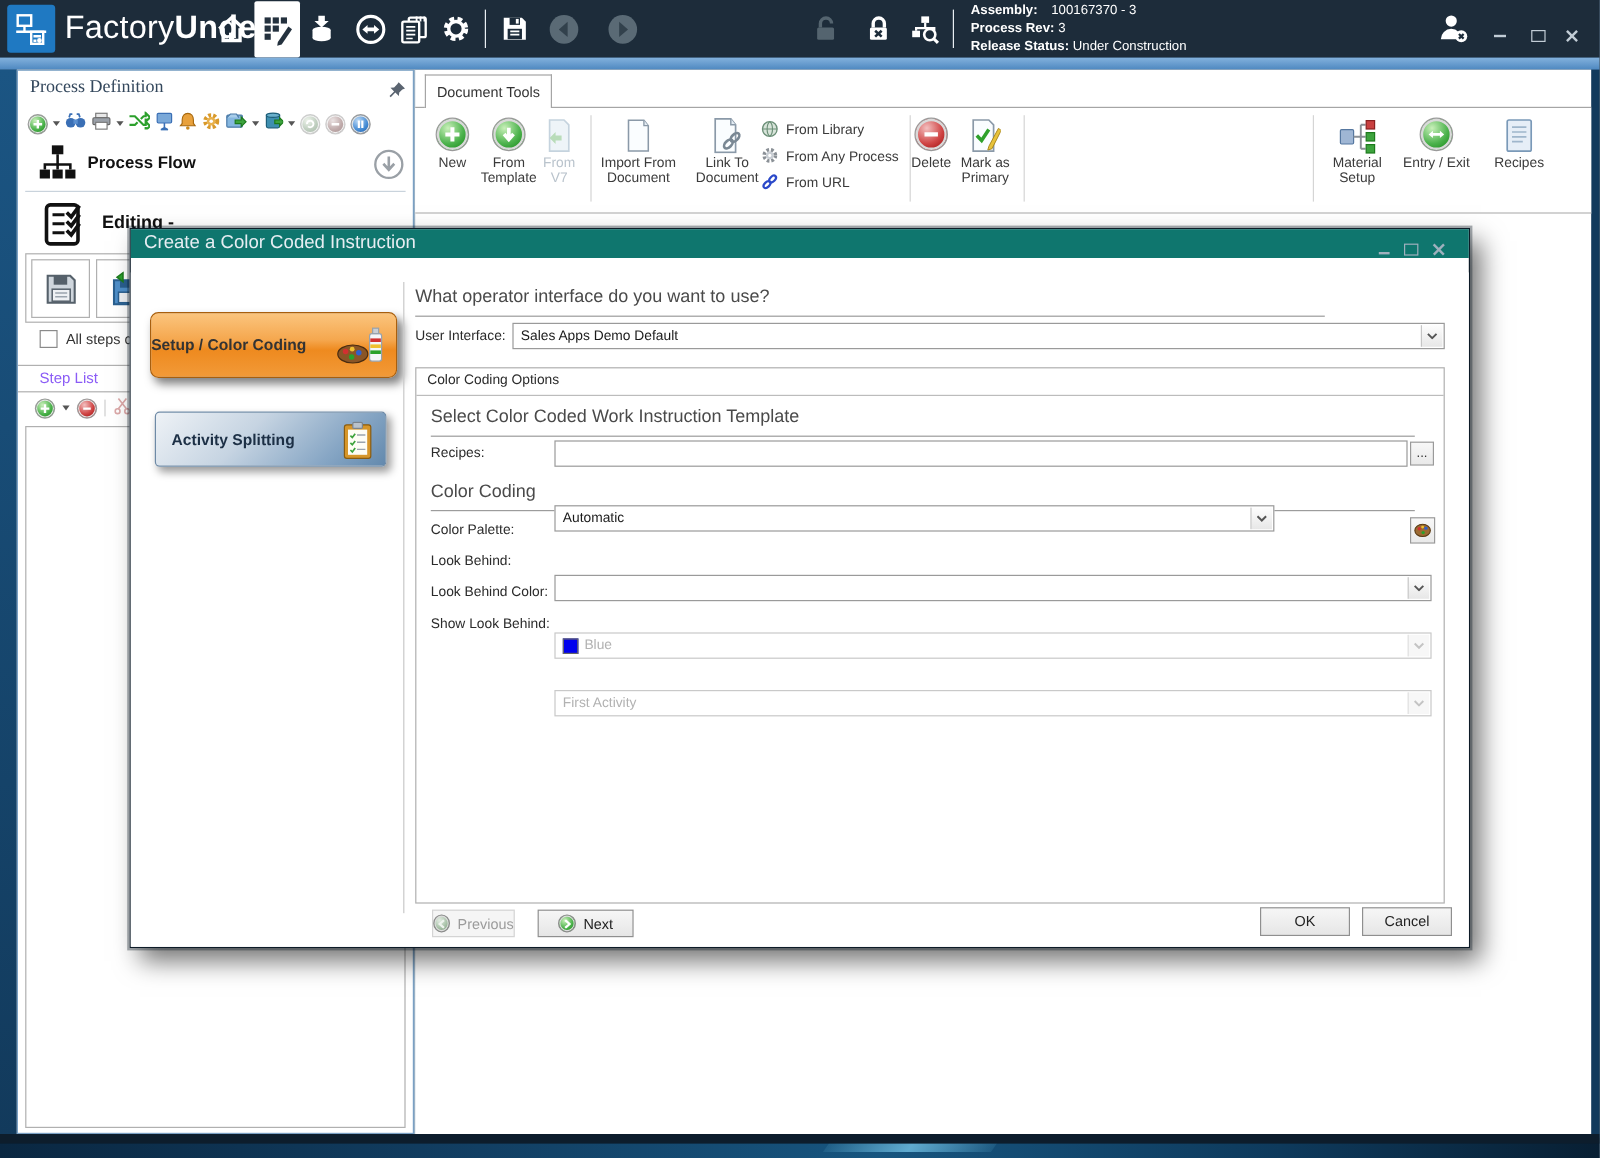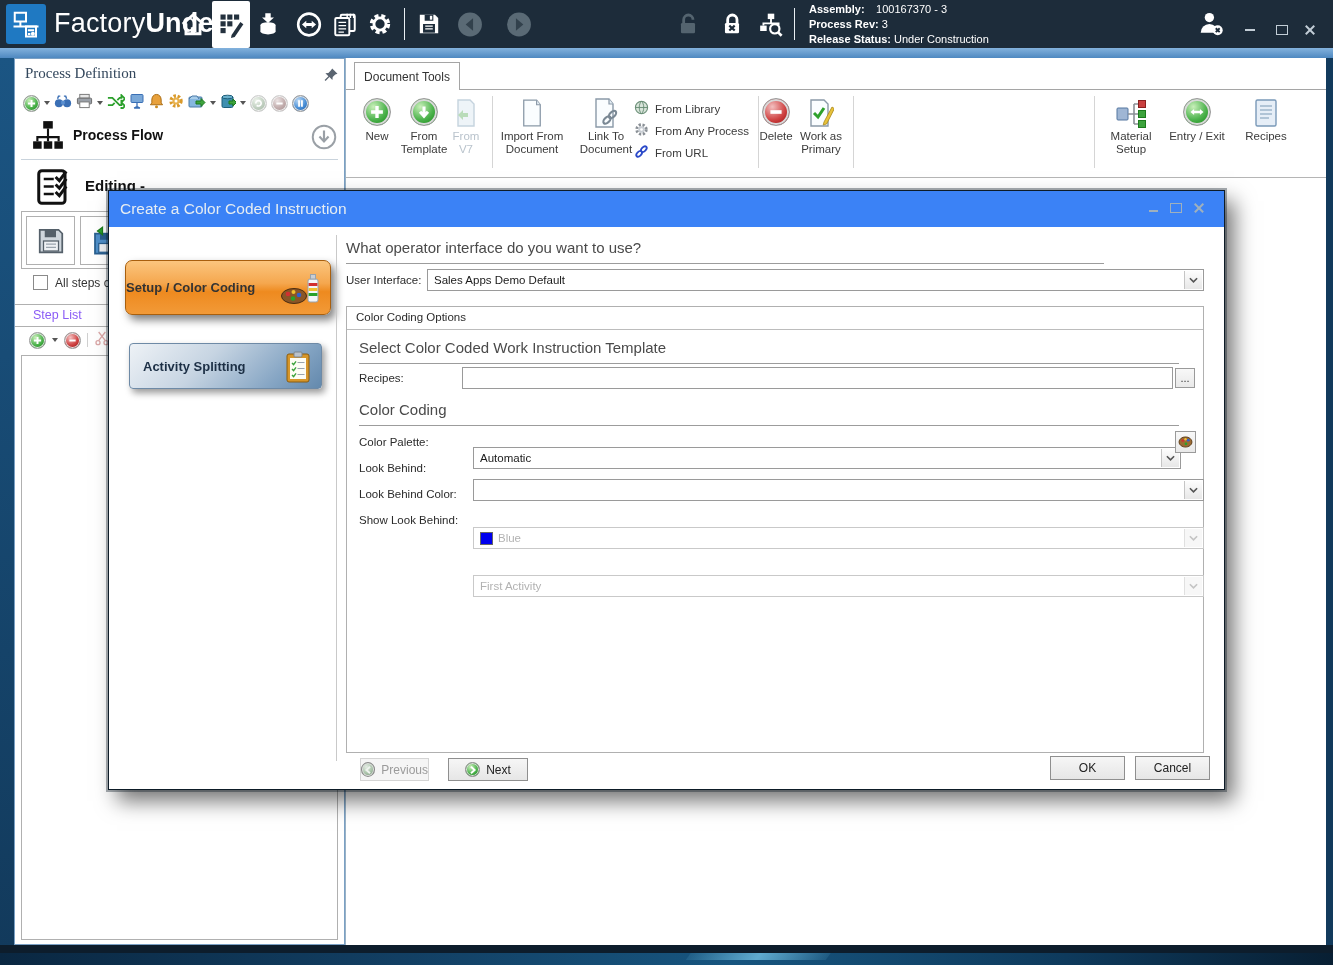--- a/index.html
+++ b/index.html
@@ -74,21 +74,21 @@
   .doc-tab{left:8px;top:4px;width:106px;height:29px;background:#fff;border:1px solid #a5a5a5;border-bottom:none;box-sizing:border-box;display:flex;align-items:center;justify-content:center;font-size:12px;color:#333;}
   .ribbon{left:0;top:32px;width:980px;height:88px;border-bottom:1px solid #b5b5b5;box-sizing:border-box;background:#fff;}
   .rb-big{position:absolute;top:8px;text-align:center;font-size:11.5px;color:#3b3b3b;line-height:13px;}
   .rb-big .icw{height:32px;display:flex;align-items:flex-start;justify-content:center;}
   .rb-sep{position:absolute;top:6px;width:1px;height:72px;background:#d5d5d5;}
   .rb-small{position:absolute;left:288px;display:flex;align-items:center;gap:6px;font-size:11.5px;color:#3b3b3b;white-space:nowrap;}
   .disabled-txt{color:#b9c3cc;}
 
   
   .modal{left:108px;top:190px;width:1117px;height:600px;background:#fff;border:1px solid #0d1b27;box-sizing:border-box;box-shadow:0 0 0 2px rgba(10,22,34,.35),9px 11px 20px rgba(0,0,0,.55);z-index:20;}
-  .mtitle{left:0;top:0;width:100%;height:36px;background:#3b82f6;display:flex;align-items:center;}
+  .mtitle{left:0;top:0;width:100%;height:24px;background:#0f766e;display:flex;align-items:center;}
   .mtitle-text{margin-left:11px;font-size:15.5px;color:#e6edf2;}
   .mwc{position:absolute;right:20px;top:12px;display:flex;gap:12px;align-items:center;}
   .mwc .mn{width:9px;height:2px;background:#9fb0bd;margin-top:6px;}
   .mwc .mx{width:10px;height:8px;border:1.5px solid #9fb0bd;}
   .mwc .cl{position:relative;width:10px;height:10px;}
   .mwc .cl i,.mwc .cl em{position:absolute;left:-1px;top:4px;width:12px;height:1.8px;background:#9fb0bd;}
   .mwc .cl i{transform:rotate(45deg);} .mwc .cl em{transform:rotate(-45deg);}
   .mbody{left:0;top:36px;width:1115px;height:562px;background:#fff;}
   .tab-setup{left:16px;top:33px;width:206px;height:55px;border-radius:7px;border:1px solid #a85f0e;box-sizing:border-box;background:linear-gradient(180deg,#fbc57e 0%,#f5a74e 42%,#ee8a1f 58%,#f29a38 100%);box-shadow:4px 5px 8px rgba(0,0,0,.5);display:flex;align-items:center;}
   .tab-setup .t{font-size:13px;font-weight:700;color:#333;}
@@ -100,21 +100,21 @@
   .dlg-heading{left:237px;top:12px;font-size:15px;color:#4a4a4a;}
   .hr{height:1px;background:#9c9c9c;}
   .hr-light{height:1px;background:#bcbcbc;}
   .flabel{font-size:11.5px;color:#2b2b2b;white-space:nowrap;}
   .combo{background:#fff;border:1px solid #9a9a9a;box-sizing:border-box;height:22px;font-size:11.5px;color:#1a1a1a;display:flex;align-items:center;padding-left:6px;position:relative;}
   .combo .dd{position:absolute;right:1px;top:1px;bottom:1px;width:17px;background:linear-gradient(#fdfdfd,#e7e7e7);border-left:1px solid #c5c5c5;display:flex;align-items:center;justify-content:center;}
   .combo.dis{border-color:#c9c9c9;color:#b2b2b2;}
   .combo.dis .dd{background:#f7f7f7;border-left-color:#e0e0e0;}
   .tinput{background:#fff;border:1px solid #9a9a9a;box-sizing:border-box;height:22px;font-size:11.5px;color:#1a1a1a;display:flex;align-items:center;padding-left:6px;}
   .sbtn{background:linear-gradient(#f8f8f8,#e9e9e9);border:1px solid #9a9a9a;box-sizing:border-box;display:flex;align-items:center;justify-content:center;font-size:11px;color:#333;}
-  .groupbox{left:237px;top:79px;width:858px;height:447px;border:1px solid #b0b0b0;box-sizing:border-box;padding-left:11px;}
+  .groupbox{left:237px;top:79px;width:858px;height:447px;border:1px solid #b0b0b0;box-sizing:border-box;}
   .grp-title{left:9px;top:4px;font-size:11.5px;color:#2b2b2b;}
   .sec-head{font-size:15px;color:#4a4a4a;}
   .swatch{width:13px;height:13px;display:inline-block;margin-right:5px;border:1px solid #666;box-sizing:border-box;}
   .btn{background:linear-gradient(#f6f6f6,#e6e6e6);border:1px solid #8f8f8f;box-sizing:border-box;display:flex;align-items:center;justify-content:center;font-size:12px;color:#222;gap:6px;}
   .btn.dis{background:#f5f5f5;border-color:#d4d4d4;color:#9b9b9b;}
 </style>
 </head>
 <body>
 
 <div id="screen">
@@ -521,21 +521,21 @@
       </div>
 
       <div class="rb-big" style="left:447px;width:56px">
         <div class="icw">
             <span><svg width="26" height="30" viewBox="0 0 26 30">
                 <path d="M3 2h13l4 4v22H3z" fill="#fafdff" stroke="#8a99a8" stroke-width="1.4"></path>
                 <path d="M6 15l4 4 6-9" stroke="#2ea12c" stroke-width="3" fill="none"></path>
                 <path d="M16 24L24 9l2.4 1.6L18.6 26l-3.4 1z" fill="#e8c23a" stroke="#a8861a" stroke-width=".8"></path>
               </svg></span>
           </div>
-        <div>Work as Primary</div>
+        <div>Mark as Primary</div>
       </div>
 
       <div class="rb-sep" style="left:507px"></div>
       <div class="rb-sep" style="left:748px"></div>
 
       <div class="rb-big" style="left:757px;width:56px">
         <div class="icw">
             <span><svg width="32" height="32" viewBox="0 0 32 32">
                 <rect x="2" y="10" width="11" height="12" rx="1" fill="#9fb6d4" stroke="#5577a0"></rect>
                 <path d="M13 16h6M19 6v20M19 6h4M19 16h4M19 26h4" stroke="#8a9096" fill="none" stroke-width="1.6"></path>
@@ -650,21 +650,21 @@
             <span></span>
           </div>
         <div class="abs sbtn" style="left:828px;top:61px;width:20px;height:20px">
             <span>...</span>
           </div>
 
         <span class="abs sec-head" style="left:12px;top:94px">Color Coding</span>
         <div class="abs hr" style="left:12px;top:118px;width:820px"></div>
 
         <span class="abs flabel" style="left:12px;top:129px">Color Palette:</span>
-        <div class="abs combo" style="left:115px;top:140px;width:708px">
+        <div class="abs combo" style="left:115px;top:114px;width:600px">
           <span>Automatic</span>
           <span class="dd">
               <svg width="9" height="6" viewBox="0 0 10 6">
                 <path d="M1 1l4 4 4-4" stroke="#555" stroke-width="1.8" fill="none"></path>
               </svg>
             </span>
         </div>
         <div class="abs sbtn" style="left:828px;top:124px;width:21px;height:22px">
           <svg width="15" height="12" viewBox="0 0 16 13">
               <ellipse cx="8" cy="6.5" rx="7" ry="5.5" fill="#9c6b33" stroke="#5a3a12"></ellipse>

